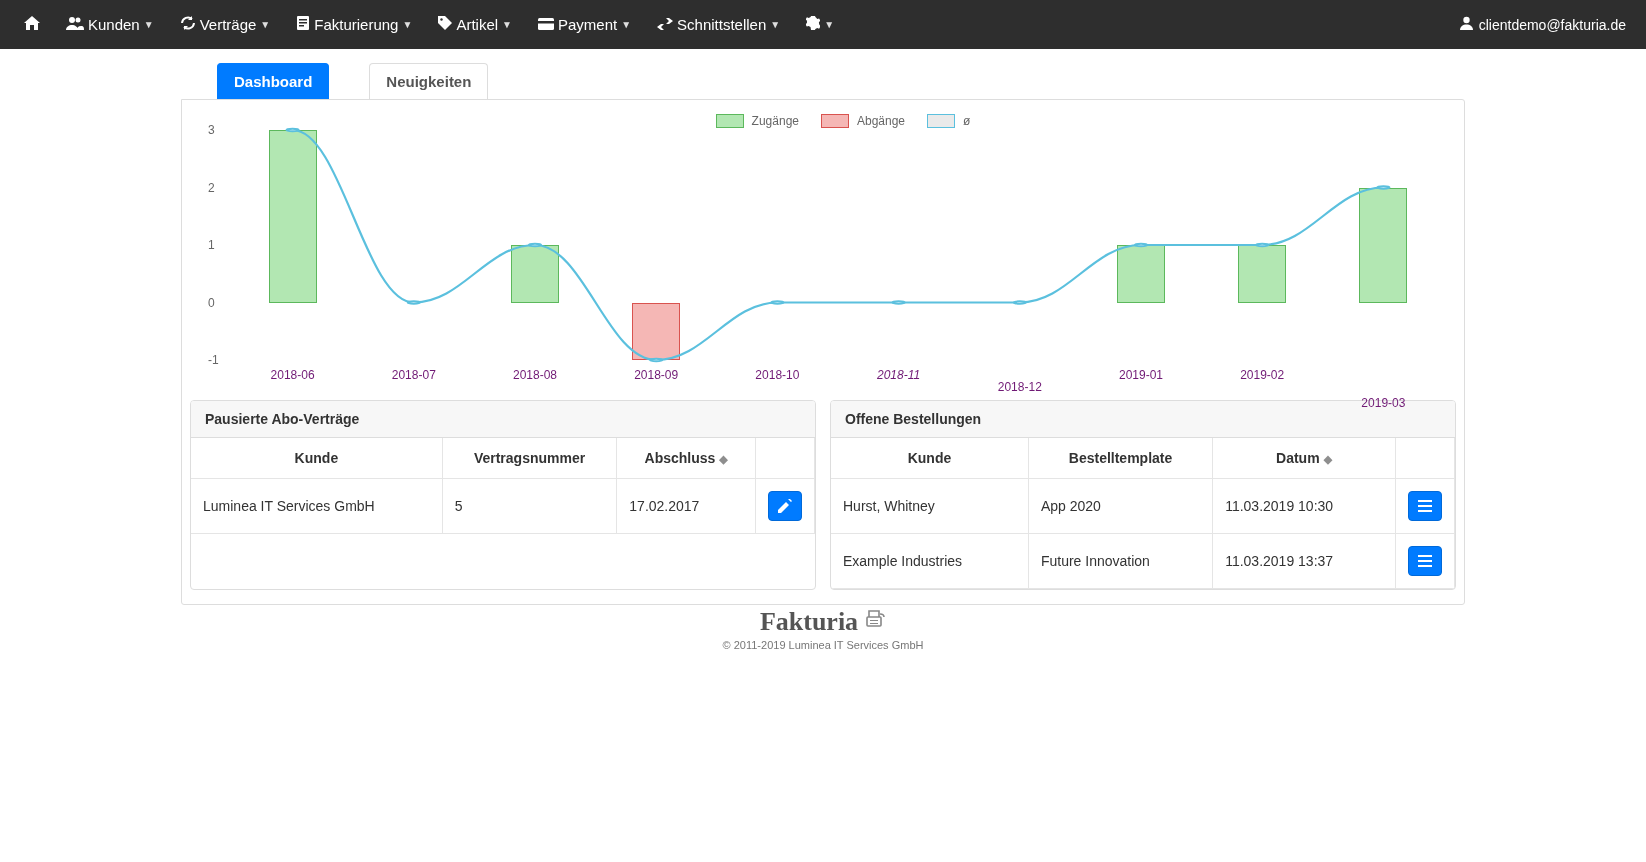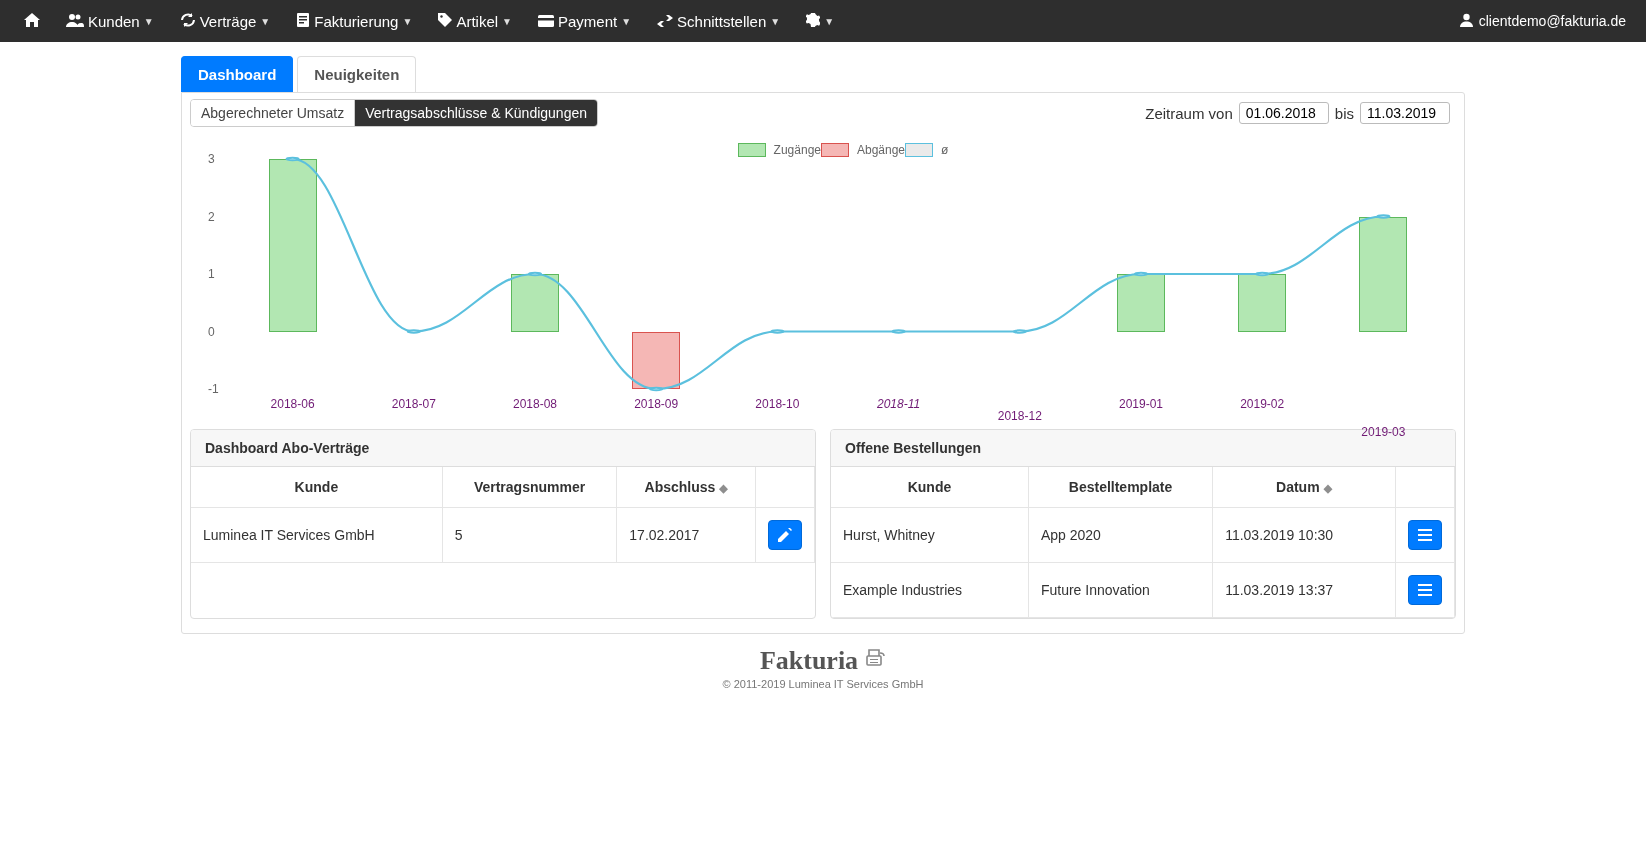--- a/index.html
+++ b/index.html
@@ -1,35 +1,35 @@
 <!DOCTYPE html>
 <html><head>
 <meta charset="utf-8">
 <style>
 * { margin: 0; padding: 0; box-sizing: border-box; }
 body { font-family: -apple-system, BlinkMacSystemFont, "Segoe UI", Helvetica, Arial, sans-serif; font-size: 14px; color: #333; background: #fff; }
-.navbar { background: #2e2e2e; color: #fff; display: flex; align-items: center; padding: 0 12px; height: 42px; justify-content: space-between; }
+.navbar { background: #2e2e2e; color: #fff; display: flex; align-items: center; padding: 0 12px; height: 49px; justify-content: space-between; }
 .nav-left { display: flex; align-items: center; gap: 2px; }
 .nav-item { display: inline-flex; align-items: center; gap: 4px; padding: 14px 12px; color: #fff; cursor: pointer; font-size: 15px; }
 .nav-item .caret { font-size: 10px; opacity: 0.85; }
 .nav-right { display: flex; align-items: center; gap: 6px; padding-right: 8px; color: #fff; font-size: 14px; }
 .container { max-width: 1300px; margin: 0 auto; padding: 14px 8px 20px; }
 .tabs { display: flex; gap: 4px; margin-bottom: 0; }
-.tab { padding: 9px 16px; border: 1px solid #ddd; border-bottom: none; border-radius: 4px 4px 0 0; background: #fff; cursor: pointer; font-size: 15px; font-weight: 600; color: #555; }
+.tab { padding: 9px 16px; border: 1px solid #ddd; border-bottom: none; border-radius: 4px 4px 0 0; background: #fff; cursor: pointer; font-size: 15px; font-weight: 600; color: #555; margin-left: 36px; }
 .tab.active { background: #007bff; color: #fff; border-color: #007bff; }
 .panel { border: 1px solid #ddd; border-radius: 0 3px 3px 3px; padding: 6px 8px 14px; }
 .chart-tabs-row { display: flex; justify-content: space-between; align-items: center; margin-bottom: 8px; }
 .chart-tabs { display: inline-flex; border: 1px solid #ccc; border-bottom: 1px solid #ccc; border-radius: 4px; overflow: hidden; }
 .chart-tab { padding: 5px 10px; font-size: 14px; cursor: pointer; background: #fff; color: #444; }
 .chart-tab.active { background: #333; color: #fff; }
 .chart-tab + .chart-tab { border-left: 1px solid #ccc; }
 .date-range { font-size: 15px; color: #333; display: flex; align-items: center; gap: 6px; padding-right: 6px; }
 .date-input { border: 1px solid #bbb; border-radius: 3px; padding: 2px 6px; font-size: 14px; width: 90px; font-family: inherit; }
 .chart { position: relative; height: 280px; padding: 4px 0 30px 40px; }
-.chart-legend { display: flex; justify-content: center; font-size: 12px; color: #666; padding-top: 4px; }
+.chart-legend { display: flex; justify-content: center; gap: 22px; font-size: 12px; color: #666; padding-top: 4px; }
 .legend-item { display: inline-flex; align-items: center; gap: 8px; }
 .legend-swatch { width: 28px; height: 14px; border: 1px solid; }
 .sw-zugange { background: #b2e7b2; border-color: #5cb85c; }
 .sw-abgange { background: #f5b7b5; border-color: #d9534f; }
 .sw-avg { background: #eaeaea; border-color: #5bc0de; }
 .plot-area { position: absolute; left: 42px; right: 12px; top: 24px; bottom: 26px; }
 .grid-line { position: absolute; left: 0; right: 0; height: 1px; background: transparent; }
 .y-label { position: absolute; left: -24px; font-size: 12px; color: #666; transform: translateY(-50%); }
 .x-label { position: absolute; font-size: 12px; color: #701a75; transform: translateX(-50%); top: 100%; margin-top: 8px; }
 .bar { position: absolute; width: 48px; border: 1px solid; }
@@ -38,21 +38,21 @@
 svg.line-layer { position: absolute; left: 0; top: 0; width: 100%; height: 100%; overflow: visible; }
 .panels-row { display: flex; gap: 14px; margin-top: 14px; }
 .card { flex: 1; border: 1px solid #ddd; border-radius: 4px; overflow: hidden; }
 .card-header { background: #f7f7f7; border-bottom: 1px solid #ddd; padding: 10px 14px; font-weight: 600; font-size: 14px; }
 .tbl { width: 100%; border-collapse: collapse; }
 .tbl th, .tbl td { border: 1px solid #e5e5e5; border-left: none; border-top: none; padding: 12px 12px; text-align: left; font-size: 14px; }
 .tbl th { font-weight: 600; text-align: center; }
 .tbl td.btn-cell { text-align: center; width: 56px; }
 .btn { display: inline-flex; align-items: center; justify-content: center; background: #007bff; color: #fff; border: 1px solid #0069d9; border-radius: 4px; width: 34px; height: 30px; cursor: pointer; }
 .sort { font-size: 11px; opacity: 0.55; margin-left: 4px; }
-.footer { text-align: center; margin-top: 12px; color: #666; font-size: 13px; }
+.footer { text-align: center; margin-top: 2px; color: #666; font-size: 13px; }
 .footer .brand { font-size: 26px; font-weight: 700; color: #555; font-family: Georgia, serif; display: inline-flex; align-items: center; gap: 4px; }
 .footer-links a { color: #007bff; text-decoration: none; }
 .footer-links { margin-top: 4px; font-size: 14px; }
 .sep { color: #bbb; margin: 0 4px; }
 .copy { font-size: 11px; color: #777; margin-top: 2px; }
 </style>
 </head>
 <body>
 
 <div class="navbar">
@@ -146,32 +146,20 @@
   </div>
 </div>
 
 <div class="container">
   <div class="tabs">
     <div class="tab active">Dashboard</div>
     <div class="tab">Neuigkeiten</div>
   </div>
 
   <div class="panel">
-    <div class="chart-tabs-row">
-      <div class="chart-tabs">
-        <div class="chart-tab">Abgerechneter Umsatz</div>
-        <div class="chart-tab active">Vertragsabschlüsse &amp; Kündigungen</div>
-      </div>
-      <div class="date-range">
-        <span>Zeitraum von</span>
-        <input class="date-input" value="01.06.2018" style="">
-        <span>bis</span>
-        <input class="date-input" value="11.03.2019" style="">
-      </div>
-    </div>
 
     <div class="chart">
       <div class="chart-legend">
         <span class="legend-item">
             <span class="legend-swatch sw-zugange"></span>
             <span>Zugänge</span>
           </span>
         <span class="legend-item">
             <span class="legend-swatch sw-abgange"></span>
             <span>Abgänge</span>
@@ -224,21 +212,21 @@
             <circle cx="650" cy="750" r="5" fill="#fff" stroke="#5bc0de" vector-effect="non-scaling-stroke" style="stroke-width: 2px;"></circle>
             <circle cx="750" cy="500" r="5" fill="#fff" stroke="#5bc0de" vector-effect="non-scaling-stroke" style="stroke-width: 2px;"></circle>
             <circle cx="850" cy="500" r="5" fill="#fff" stroke="#5bc0de" vector-effect="non-scaling-stroke" style="stroke-width: 2px;"></circle>
             <circle cx="950" cy="250" r="5" fill="#fff" stroke="#5bc0de" vector-effect="non-scaling-stroke" style="stroke-width: 2px;"></circle>
           </svg>
         </div>
     </div>
 
     <div class="panels-row">
       <div class="card">
-        <div class="card-header">Dashboard Abo-Verträge</div>
+        <div class="card-header">Pausierte Abo-Verträge</div>
         <table class="tbl">
           <thead>
               <tr>
             <th>Kunde</th>
             <th>Vertragsnummer</th>
             <th><span>Abschluss</span><span class="sort">◆</span></th>
             <th></th>
           </tr>
             </thead>
           <tbody id="paused-body">

